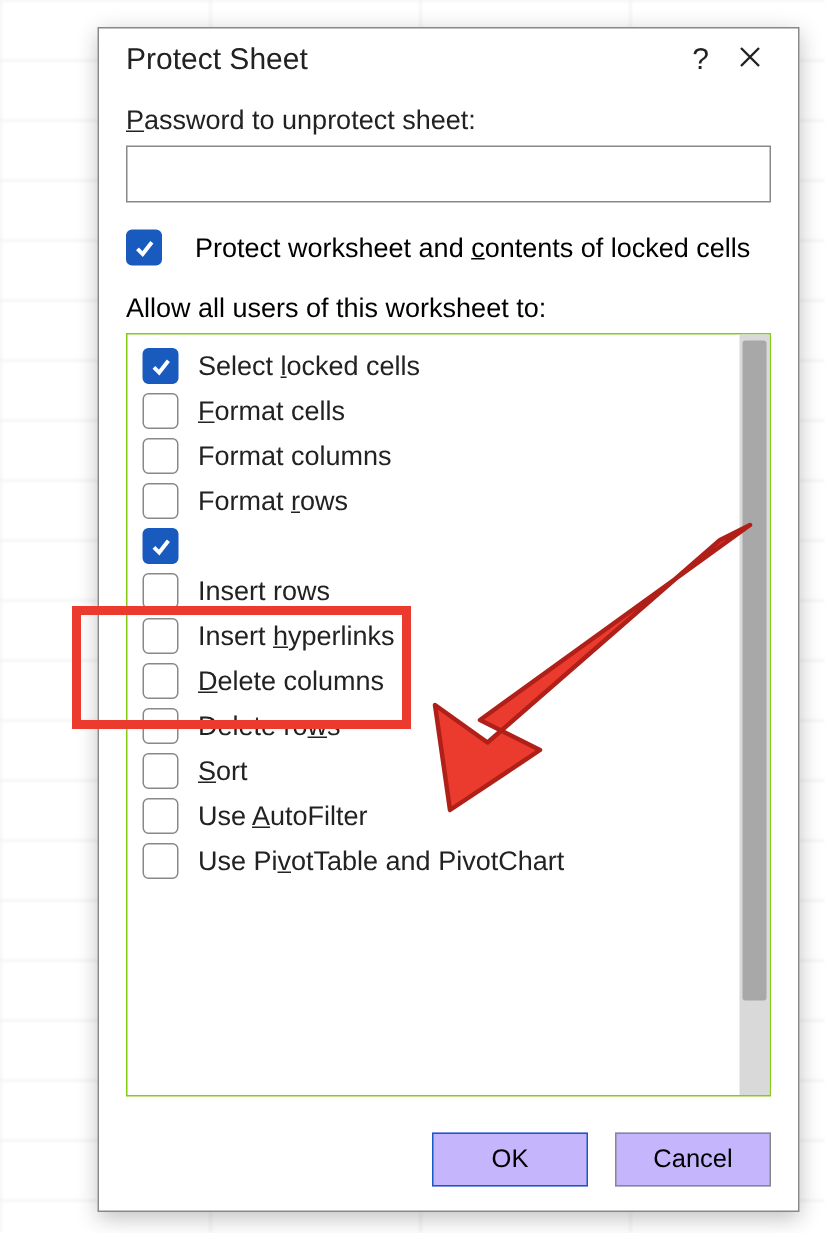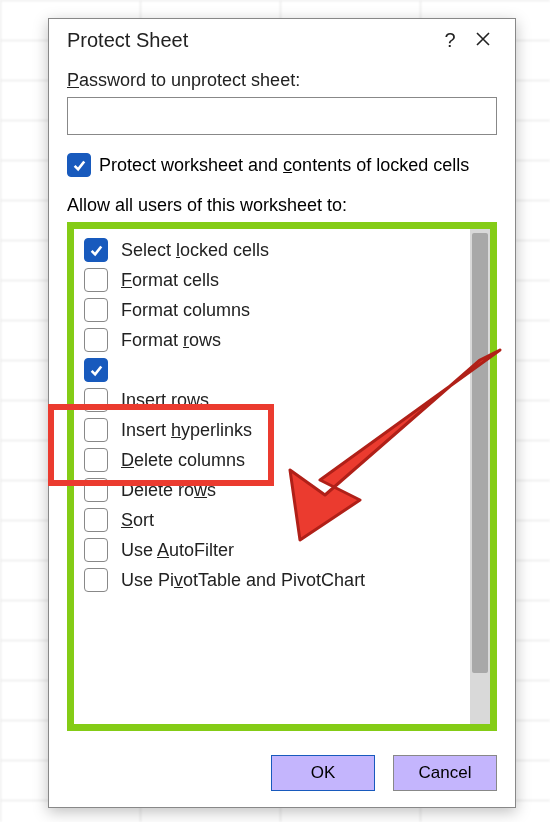--- a/index.html
+++ b/index.html
@@ -8,21 +8,21 @@
     position:absolute;inset:0;
     background-image:
       linear-gradient(#e0e0e0 1px,transparent 1px),
       linear-gradient(90deg,#e0e0e0 1px,transparent 1px);
     background-size:140px 40px;
     filter:blur(1px);
     opacity:.9;
   }
   .dialog{
     position:absolute;
-    left:48px; top:18px;
+    left:65px; top:18px;
     width:468px; height:790px;
     background:#fff;
     border:1px solid #888;
     box-shadow:0 4px 14px rgba(0,0,0,.25);
     display:flex; flex-direction:column;
     box-sizing:border-box;
   }
   .titlebar{
     display:flex; align-items:center;
     padding:10px 14px 6px 18px;
@@ -32,32 +32,32 @@
   .titlebar .help{width:30px;text-align:center;font-size:20px;cursor:pointer;}
   .titlebar .close{width:36px;text-align:center;font-size:20px;cursor:pointer;}
   .close svg{width:16px;height:16px;stroke:#222;stroke-width:1.6;}
   .body{padding:8px 18px 0 18px; flex:1; display:flex; flex-direction:column;}
   .field-label{font-size:18px;color:#222;margin-top:4px;margin-bottom:6px;}
   .underline{text-decoration:underline;}
   .pw-input{
     width:100%; height:38px; box-sizing:border-box;
     border:1px solid #888; font-size:16px; padding:4px 8px;
   }
-  .main-protect{display:flex;align-items:center;margin-top:18px;gap:8px;font-size:18px;}
+  .main-protect{display:flex;align-items:center;margin-top:18px;gap:22px;font-size:18px;}
   .chk{
     width:22px;height:22px;border:1.5px solid #888;border-radius:4px;
     display:inline-flex;align-items:center;justify-content:center;
     background:#fff;flex:0 0 auto;cursor:pointer;
   }
   .chk.checked{background:#185abd;border-color:#185abd;}
   .chk.checked svg{stroke:#fff;}
   .chk svg{width:14px;height:14px;stroke-width:3;fill:none;}
   .allow-label{font-size:18px;margin-top:18px;margin-bottom:6px;}
   .list-frame{
-    flex:1; border:7px solid #84cc16; display:flex; position:relative;
+    flex:1; border:1px solid #84cc16; display:flex; position:relative;
     margin-bottom:10px;
   }
   .list{
     flex:1; padding:6px 6px 6px 8px; overflow:hidden;
   }
   .list-row{
     display:flex;align-items:center;gap:10px;
     font-size:18px;color:#222;
     padding:3px 2px;
   }

